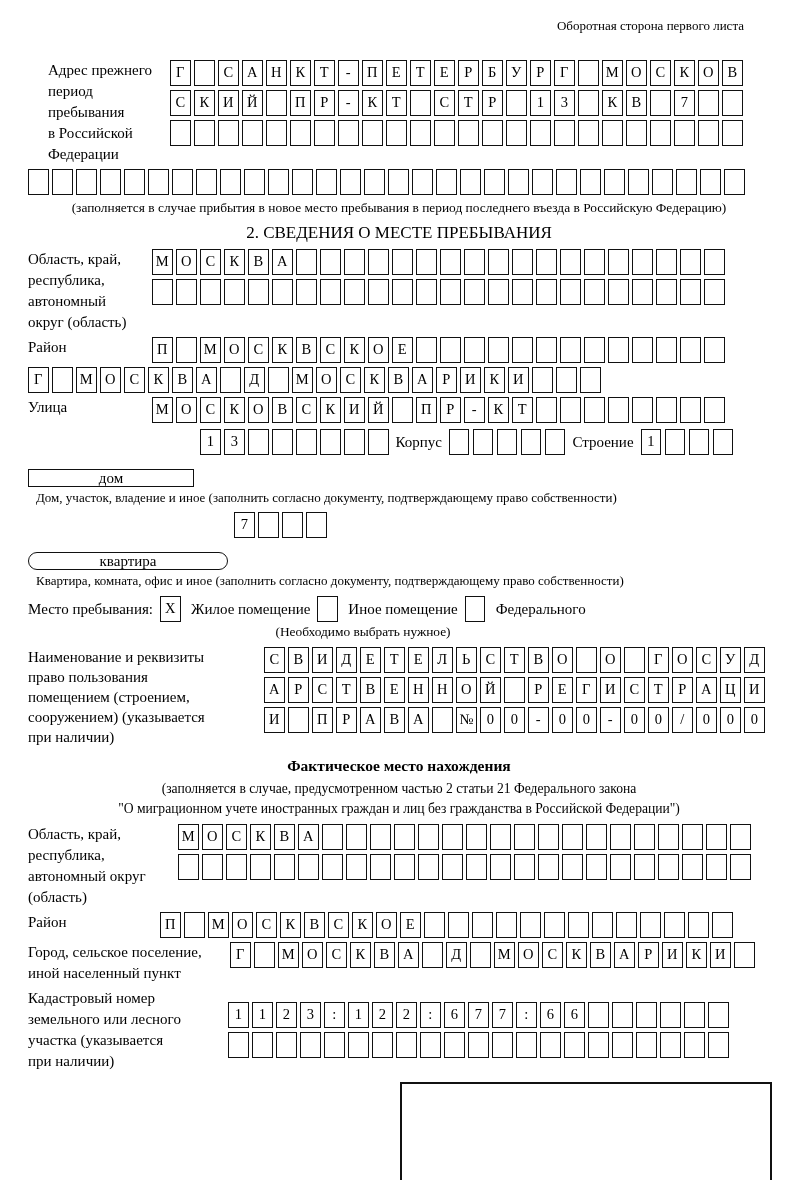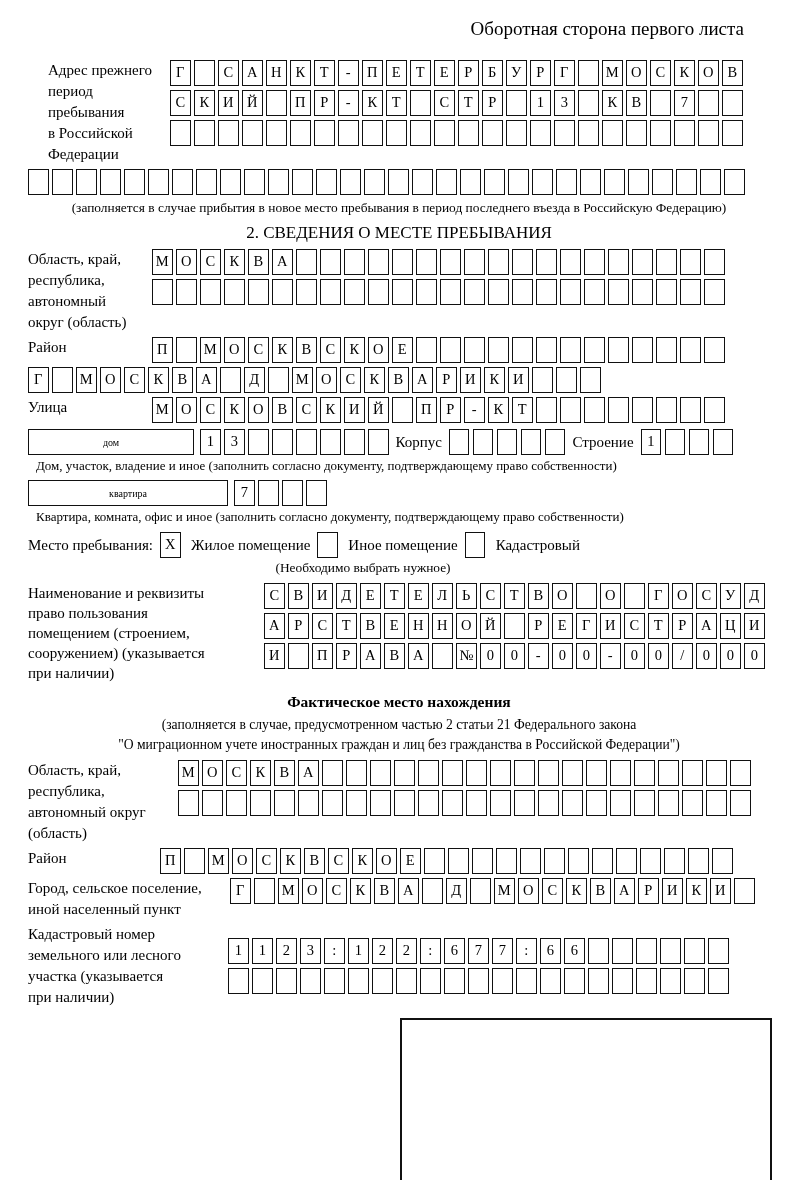--- a/index.html
+++ b/index.html
@@ -1,35 +1,35 @@
 <!DOCTYPE html>
 <html><head>
 <meta charset="utf-8">
 <style>
   html,body{margin:0;padding:0;background:#ffffff;}
   body{width:800px;height:1180px;color:#000;font-family:"Liberation Serif","DejaVu Serif",serif;overflow:hidden;}
   .page{position:relative;width:800px;height:1180px;}
-  .corner{position:absolute;top:18px;right:56px;font-size:19px;}
+  .corner{position:absolute;top:18px;right:56px;font-size:13px;}
   .content{padding:56px 30px 0 28px;}
   .frow{display:flex;align-items:flex-start;margin-top:4px;}
   .flabel{font-size:15px;line-height:21px;flex:none;}
   .w124{width:124px;} .w132{width:132px;} .w142{width:142px;padding-left:20px;box-sizing:border-box;}
   .w150{width:150px;} .w200{width:200px;} .w202{width:202px;}
   .rowstack{display:flex;flex-direction:column;gap:4px;}
   .boxes{display:flex;flex:none;}
   .cell{display:inline-block;flex:none;width:20.5px;height:26px;box-sizing:border-box;border:1.5px solid #111;
         margin-right:3.5px;text-align:center;font-size:14.5px;line-height:23px;background:#fff;}
   .cell:last-child{margin-right:0;}
   .fullrow{margin-top:4px;}
   .note{font-size:13.4px;text-align:center;margin-top:5px;}
   .sect-title{font-size:17px;font-weight:normal;text-align:center;margin:7px 0 6px 0;}
-  .wbox{height:26px;box-sizing:border-box;border:1.5px solid #111;display:flex;align-items:center;
-        justify-content:center;font-size:10px;flex:none;}
+  .wbox{height:18px;box-sizing:border-box;border:1.5px solid #111;display:flex;align-items:center;
+        justify-content:center;font-size:15px;flex:none;margin-top:40px;}
   .wbox.dom{width:166px;margin-right:6px;}
-  .wbox.kv{width:200px;margin-right:6px;}
+  .wbox.kv{width:200px;margin-right:6px;border-radius:9px;}
   .inlab{font-size:15px;line-height:26px;flex:none;margin:0 7px;}
   .caption{font-size:13px;margin:3px 0 0 8px;}
   .staynote{font-size:13.4px;margin:2px 0 0 170px;width:330px;text-align:center;}
   .midtitle{font-size:15.5px;font-weight:bold;text-align:center;margin:10px 0 4px 0;}
   .midnote{font-size:13.6px;text-align:center;line-height:20px;}
   .off14{margin-top:14px;}
   .stamp-wrap{position:relative;margin-top:10px;height:300px;}
   .stamp-box{position:absolute;left:372px;top:0;width:368px;height:174px;border:2px solid #111;}
 </style>
 </head>
@@ -357,21 +357,21 @@
     </div>
     <div class="caption">Квартира, комната, офис и иное (заполнить согласно документу, подтверждающему право собственности)</div>
 
     <div class="frow" style="margin-top:7px;">
       <div class="inlab" style="margin-left:0;">Место пребывания:</div>
       <span class="cell">X</span>
       <div class="inlab">Жилое помещение</div>
       <span class="cell"></span>
       <div class="inlab">Иное помещение</div>
       <span class="cell"></span>
-      <div class="inlab">Кадастровый</div>
+      <div class="inlab">Федерального</div>
     </div>
     <div class="staynote">(Необходимо выбрать нужное)</div>
 
     <div class="frow" style="margin-top:7px;gap:36px;">
       <div class="flabel w200" style="line-height:20px;">
         <div>Наименование и реквизиты</div>
         <div>право пользования</div>
         <div>помещением (строением,</div>
         <div>сооружением) (указывается</div>
         <div>при наличии)</div>

